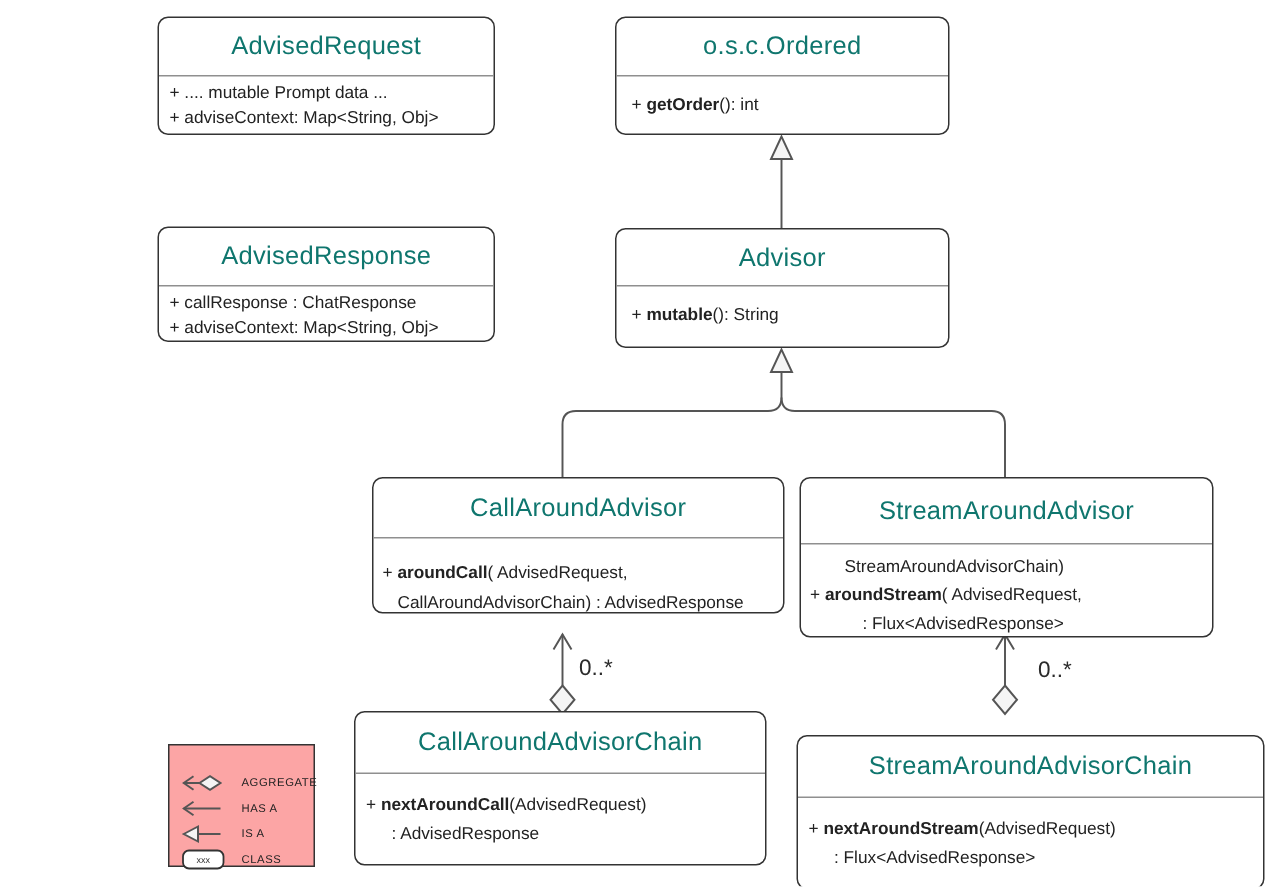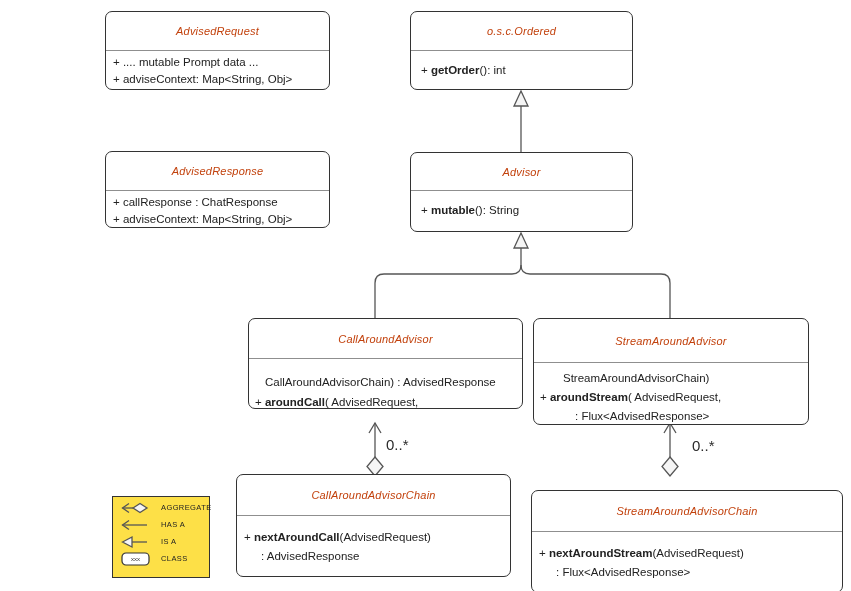--- a/index.html
+++ b/index.html
@@ -17,28 +17,28 @@
   .tri{fill:var(--shape_fill); stroke:var(--line); stroke-width:1.3;}
   .diamond{fill:var(--shape_fill); stroke:var(--line); stroke-width:1.3;}
   .mult{font-size:15px; fill:#2b2b2b; font-family:"Liberation Sans","DejaVu Sans",sans-serif;}
   .uml-class{
     position:absolute; background:#ffffff; border:1.4px solid var(--border);
     border-radius:7px; box-sizing:border-box;
   }
   .uml-title{
     display:flex; align-items:center; justify-content:center;
     border-bottom:1px solid var(--divider);
-    font-size:11px; color:#c2410c; letter-spacing:.2px;font-style:italic;
+    font-size:17px; color:#0f766e; letter-spacing:.2px;
   }
   .uml-members{font-size:11.5px; color:#222222;}
   .uml-line{white-space:nowrap;}
   .uml-line b{font-weight:700;}
   .legend{
-    position:absolute; background:#fde047; border:1.4px solid var(--border);
-    box-sizing:border-box; padding-top:2px;
+    position:absolute; background:#fca5a5; border:1.4px solid var(--border);
+    box-sizing:border-box; padding-top:16px;
   }
   .lrow{display:flex; align-items:center; height:17px; padding-left:7px; gap:5px;}
   .lglyph{width:36px; height:16px; flex:0 0 auto;}
   .llabel{font-size:7.5px; letter-spacing:.4px; color:#222222;}
   .lclassbox{fill:#ffffff; stroke:var(--border); stroke-width:1.2;}
   .lxxx{font-size:6px; fill:#333333; font-family:"Liberation Sans","DejaVu Sans",sans-serif;}
 </style>
 </head>
 <body>
 
@@ -98,22 +98,22 @@
   <div class="uml-class" style="left:410px; top:152px; width:223px; height:80px;">
     <div class="uml-title" style="height:37px;">Advisor</div>
     <div class="uml-members" style="padding:11px 4px 0 10px; line-height:16px;">
       <div class="uml-line"><span>+ </span><b>mutable</b><span>(): String</span></div>
     </div>
   </div>
 
   <div class="uml-class" style="left:248px; top:318px; width:275px; height:91px;">
     <div class="uml-title" style="height:39px;">CallAroundAdvisor</div>
     <div class="uml-members" style="padding:13px 4px 0 6px; line-height:20px;">
+      <div class="uml-line"><span>+ </span><b>aroundCall</b><span>( AdvisedRequest,</span></div>
       <div class="uml-line" style="padding-left:10px;"><span>CallAroundAdvisorChain) : AdvisedResponse</span><b></b><span></span></div>
-      <div class="uml-line"><span>+ </span><b>aroundCall</b><span>( AdvisedRequest,</span></div>
     </div>
   </div>
 
   <div class="uml-class" style="left:533px; top:318px; width:276px; height:107px;">
     <div class="uml-title" style="height:43px;">StreamAroundAdvisor</div>
     <div class="uml-members" style="padding:6px 4px 0 6px; line-height:19px;">
       <div class="uml-line" style="padding-left:23px;"><span>StreamAroundAdvisorChain)</span><b></b><span></span></div>
       <div class="uml-line"><span>+ </span><b>aroundStream</b><span>( AdvisedRequest,</span></div>
       <div class="uml-line" style="padding-left:35px;"><span>: Flux&lt;AdvisedResponse&gt;</span><b></b><span></span></div>
     </div>

